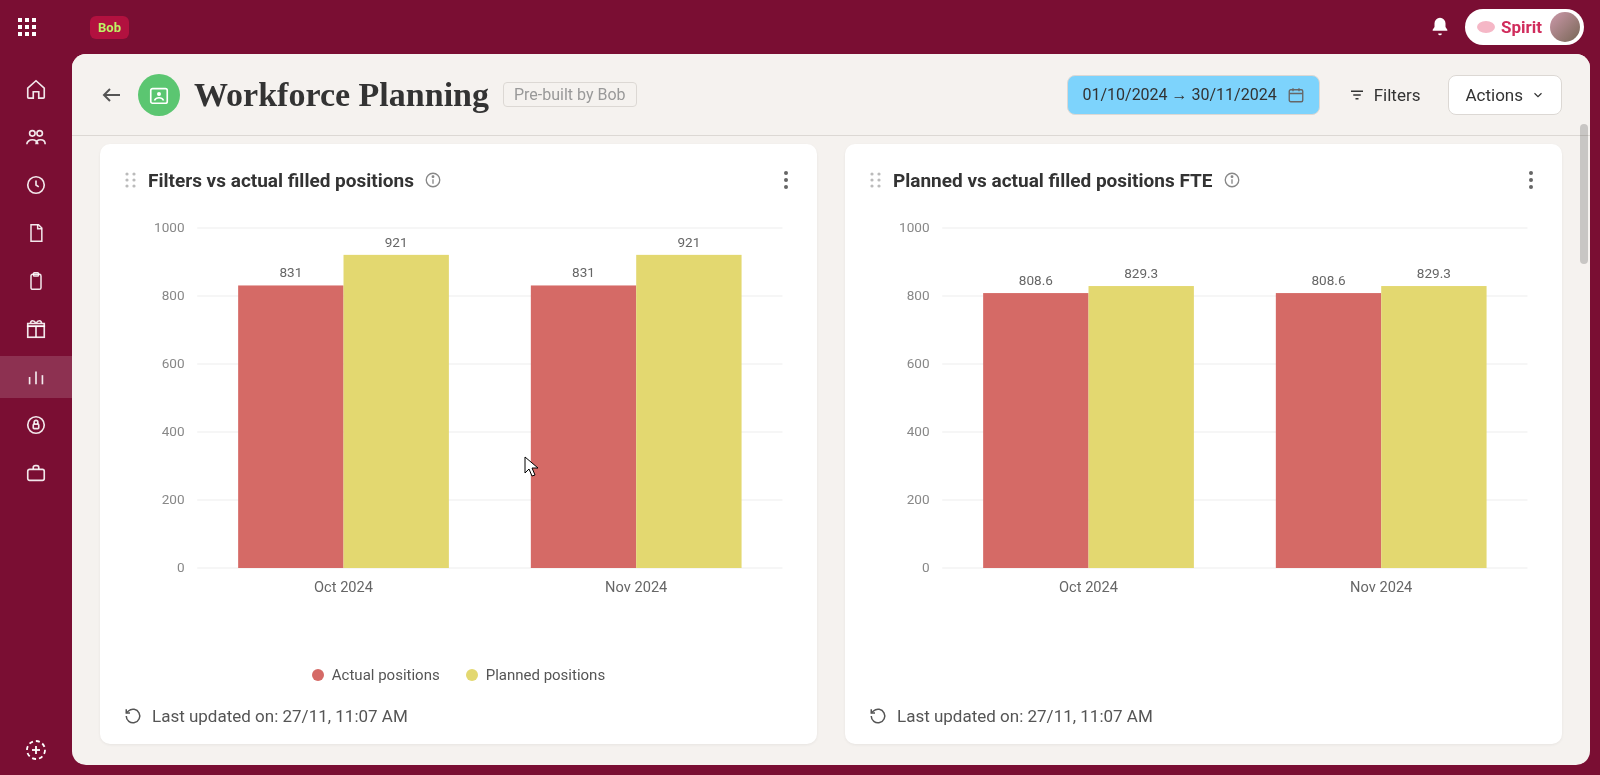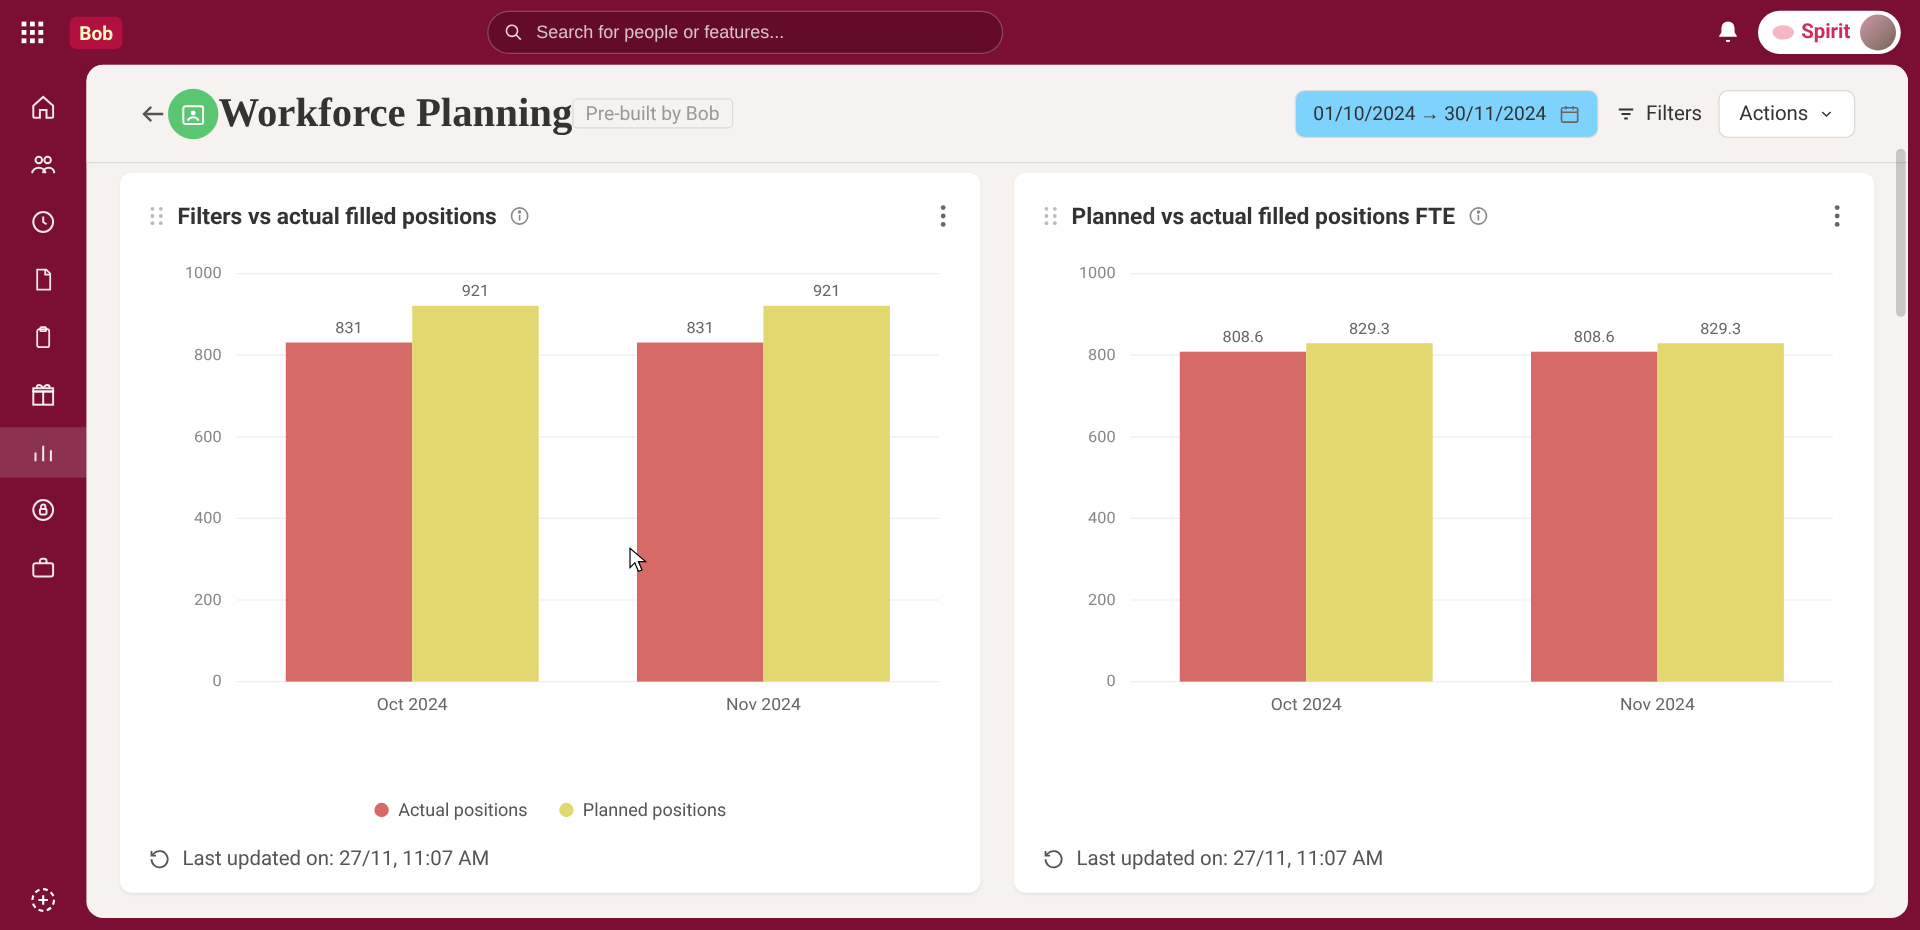--- a/index.html
+++ b/index.html
@@ -35,25 +35,26 @@
     align-items:center;
     padding:0 16px 0 10px;
     gap:14px;
   }
   .grid-btn{
     width:34px;height:34px;display:flex;align-items:center;justify-content:center;
     border-radius:6px;cursor:pointer;color:#fff;
   }
   .logo-badge{
     background:#b2113f;
-    color:#fef9c3;
+    color:#bef264;
     font-weight:700;
-    font-size:16px;
+    font-size:13px;
     padding:4px 8px;
     border-radius:6px;
+    margin-left:32px;
   }
   .search-wrap{
     flex:0 0 auto;
     margin:0 auto;
     position:relative;
   }
   .search-input{
     width:430px;height:36px;
     background:rgba(0,0,0,0.18);
     border:1px solid rgba(255,255,255,0.25);
@@ -94,21 +95,21 @@
   
   .surface{
     position:absolute;left:72px;top:54px;right:10px;bottom:10px;
     background:var(--page-bg);
     border-radius:14px;
     overflow:hidden;
   }
 
   
   .page-head{
-    height:82px;display:flex;align-items:center;padding:0 44px;
+    height:82px;display:flex;align-items:center;padding:0 28px;gap:14px;
     border-bottom:1px solid var(--border);
     background:var(--page-bg);
   }
   .back-btn{cursor:pointer;color:#555;}
   .head-icon{
     width:42px;height:42px;border-radius:50%;background:var(--accent-green);
     display:flex;align-items:center;justify-content:center;color:#fff;
   }
   .page-title{font-family:Georgia,'Times New Roman',serif;font-size:34px;font-weight:700;color:#333;}
   .prebuilt-chip{
@@ -194,29 +195,20 @@
           <rect x="8" y="8" width="4" height="4"></rect>
           <rect x="15" y="8" width="4" height="4"></rect>
           <rect x="1" y="15" width="4" height="4"></rect>
           <rect x="8" y="15" width="4" height="4"></rect>
           <rect x="15" y="15" width="4" height="4"></rect>
         </g>
       </svg>
   </div>
   <div class="logo-badge">Bob</div>
 
-  <div class="search-wrap">
-    <span class="search-ico">
-      <svg width="16" height="16" viewBox="0 0 24 24" fill="none" stroke="currentColor" stroke-width="2">
-          <circle cx="10" cy="10" r="7"></circle>
-          <line x1="21" y1="21" x2="15" y2="15"></line>
-        </svg>
-    </span>
-    <input class="search-input" placeholder="Search for people or features..." style="">
-  </div>
 
   <div class="top-right">
     <span class="bell">
       <svg width="22" height="22" viewBox="0 0 24 24" fill="#fff">
           <path d="M12 2a6 6 0 0 0-6 6v4l-2 3v1h16v-1l-2-3V8a6 6 0 0 0-6-6zM10 19a2 2 0 0 0 4 0h-4z"></path>
         </svg>
     </span>
     <div class="user-pill">
       <span class="user-logo">
           <span class="cloud"></span>

